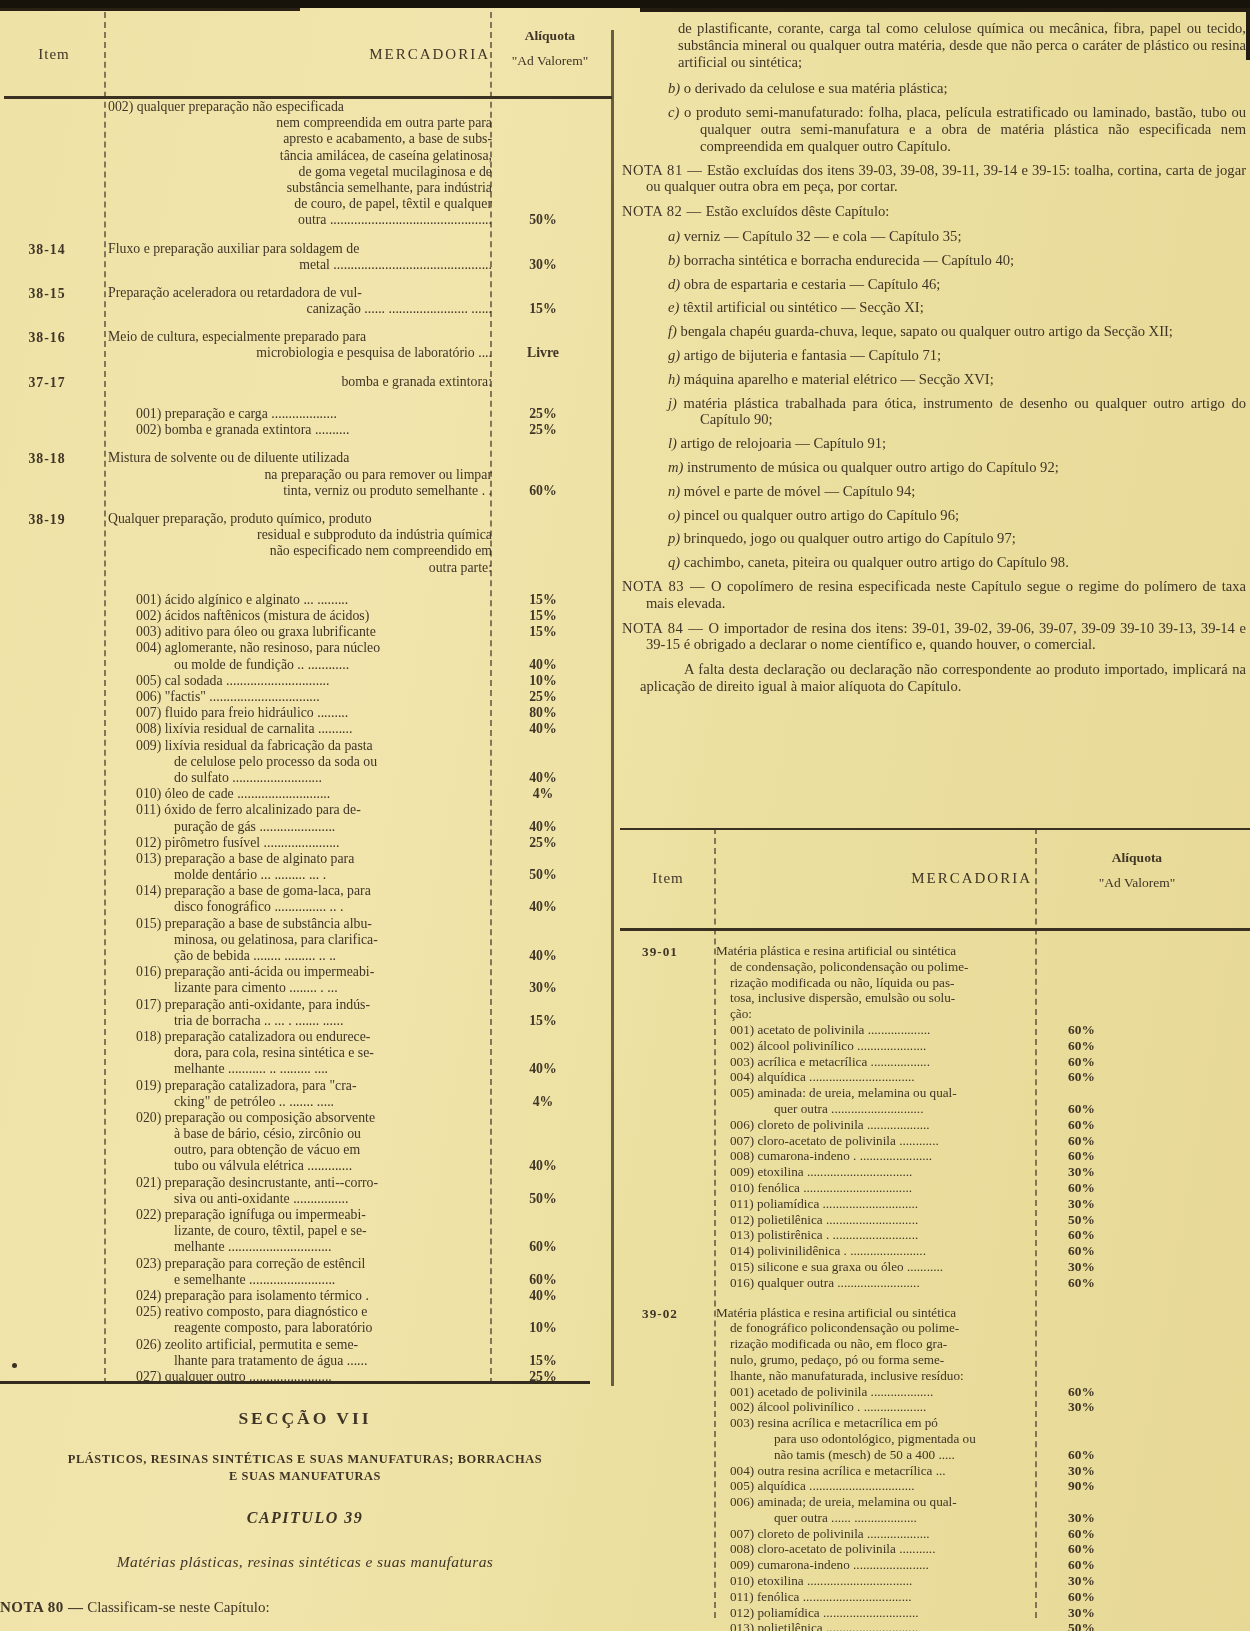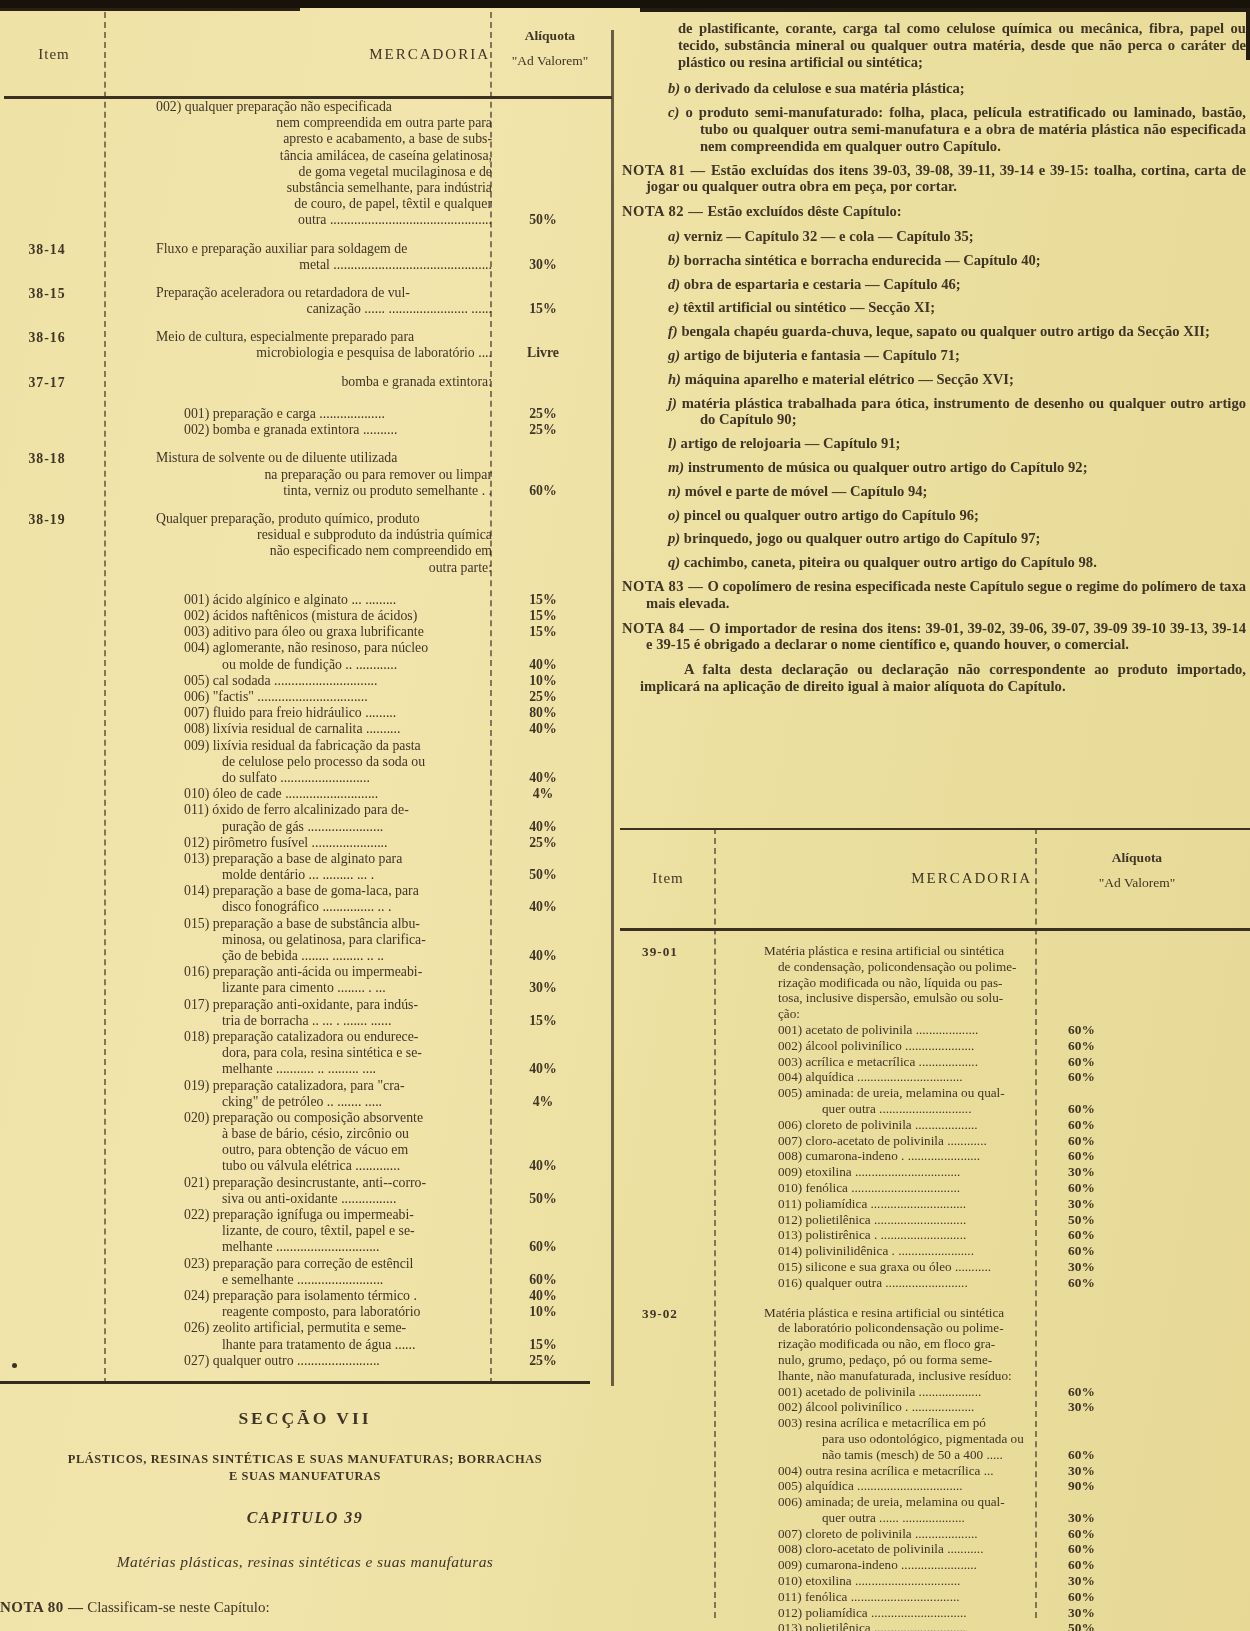--- a/index.html
+++ b/index.html
@@ -18,21 +18,21 @@
   
   .ttable{position:absolute;}
   .ttable .vdash{position:absolute;top:0;width:0;border-left:2px dashed #5f5340;opacity:.75;}
   .thead{position:relative;border-bottom:3px solid #3a3122;}
   .thead .h-item{position:absolute;font-size:15px;letter-spacing:1px;}
   .thead .h-merc{position:absolute;font-size:15px;letter-spacing:2px;font-weight:normal;text-align:right;}
   .thead .h-aliq{position:absolute;text-align:center;font-size:13.5px;}
   .thead .h-aliq .a1{display:block;font-weight:bold;}
   .thead .h-aliq .a2{display:block;margin-top:9px;}
   .tbody{position:relative;}
-  .entry{display:flex;margin-bottom:12px;gap:48px;}
+  .entry{display:flex;margin-bottom:12px;}
   .entry .code{flex:none;text-align:center;font-weight:bold;letter-spacing:1px;}
   .entry .lines{flex:1;min-width:0;}
   .line{display:flex;}
   .line .t{flex:1;min-width:0;white-space:pre;overflow:hidden;}
   .line .r{flex:none;font-weight:bold;}
   .line.sp{height:9px;}
 
   
   #left-table{left:4px;top:12px;width:608px;}
   #left-table .thead{height:84px;}
@@ -46,21 +46,21 @@
   #left-table .lines{padding-left:18px;}
   #left-table .line{font-size:13.8px;height:16.2px;line-height:16.2px;}
   #left-table .line .r{width:120px;text-align:center;padding-right:18px;box-sizing:border-box;}
   #left-table .line.i1 .t{padding-left:22px;text-align:right;}
   #left-table .line.i2 .t{padding-left:28px;}
   #left-table .line.i3 .t{padding-left:66px;}
   .bottom-rule{position:absolute;left:0px;top:1381px;width:590px;height:3px;background:#332b1d;}
 
   
   #right-col{position:absolute;left:622px;top:20px;width:624px;font-size:14.6px;line-height:16.8px;}
-  .blk{margin-bottom:6px;text-align:justify;font-weight:bold;}
+  .blk{margin-bottom:6px;text-align:justify;}
   .blk.cont{margin-left:56px;margin-bottom:10px;}
   .blk.list{padding-left:78px;text-indent:-32px;margin-bottom:7px;}
   .blk.list .lbl{font-style:italic;}
   .blk.nota{padding-left:24px;text-indent:-24px;margin-top:6px;margin-bottom:8px;}
   .blk.nota .lbl{letter-spacing:.5px;}
   .blk.para{padding-left:18px;text-indent:44px;margin-top:2px;}
 
   
   #right-table{left:620px;top:828px;width:630px;}
   #right-table .thead{height:98px;border-top:2px solid #3a3122;}
@@ -412,20 +412,24 @@
               <span class="t">023) preparação para correção de estêncil</span>
               <span class="r"></span>
             </div>
             <div class="line i3">
               <span class="t">e semelhante .........................</span>
               <span class="r">60%</span>
             </div>
             <div class="line i2">
               <span class="t">024) preparação para isolamento térmico .</span>
               <span class="r">40%</span>
+            </div>
+            <div class="line i2">
+              <span class="t">025) reativo composto, para diagnóstico e</span>
+              <span class="r"></span>
             </div>
             <div class="line i3">
               <span class="t">reagente composto, para laboratório</span>
               <span class="r">10%</span>
             </div>
             <div class="line i2">
               <span class="t">026) zeolito artificial, permutita e seme-</span>
               <span class="r"></span>
             </div>
             <div class="line i3">
@@ -591,21 +595,21 @@
           </div>
         </div>
         <div class="entry">
           <div class="code">39-02</div>
           <div class="lines">
             <div class="line i0">
               <span class="t">Matéria plástica e resina artificial ou sintética</span>
               <span class="r"></span>
             </div>
             <div class="line i1">
-              <span class="t">de laboratório policondensação ou polime-</span>
+              <span class="t">de fonográfico policondensação ou polime-</span>
               <span class="r"></span>
             </div>
             <div class="line i1">
               <span class="t">rização modificada ou não, em floco gra-</span>
               <span class="r"></span>
             </div>
             <div class="line i1">
               <span class="t">nulo, grumo, pedaço, pó ou forma seme-</span>
               <span class="r"></span>
             </div>

